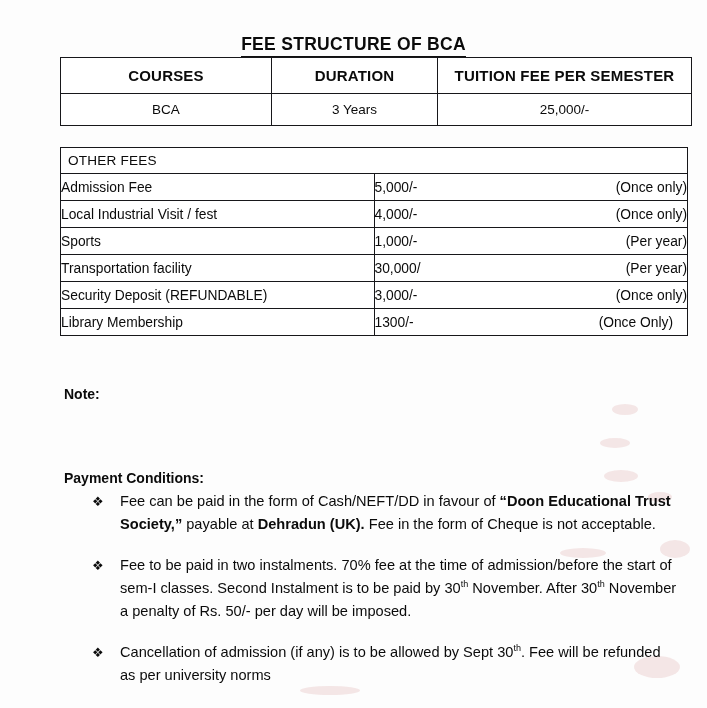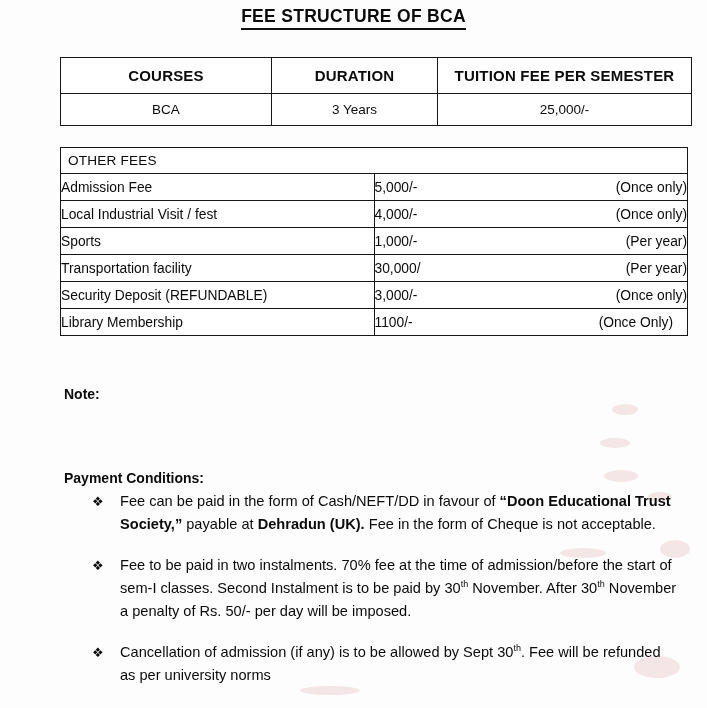--- a/index.html
+++ b/index.html
@@ -30,20 +30,21 @@
     width: 707px;
     text-align: center;
     font-size: 17.5px;
     font-weight: bold;
     letter-spacing: 0.3px;
   }
   .doc-title span {
     border-bottom: 2.5px solid #111;
     padding-bottom: 1px;
     display: inline-block;
+    margin-top: 28px;
   }
 
   
   .tbl {
     position: absolute;
     left: 60px;
     width: 628px;
     border-collapse: collapse;
     table-layout: fixed;
     background: #fff;
@@ -247,21 +248,21 @@
             <span class="of-amount">3,000/-</span>
             <span class="of-freq">(Once only)</span>
           </div>
         </td>
       </tr>
 
       <tr class="last-row">
         <td class="of-label">Library Membership</td>
         <td class="of-amount-cell" style="padding-right:14px;">
           <div class="of-amount-flex">
-            <span class="of-amount">1100/-</span>
+            <span class="of-amount">1300/-</span>
             <span class="of-freq">(Once Only)</span>
           </div>
         </td>
       </tr>
     </tbody>
   </table>
 
   <div class="section-head" id="note-head">Note:</div>
 
   <div class="section-head" id="payment-head">Payment Conditions:</div>

